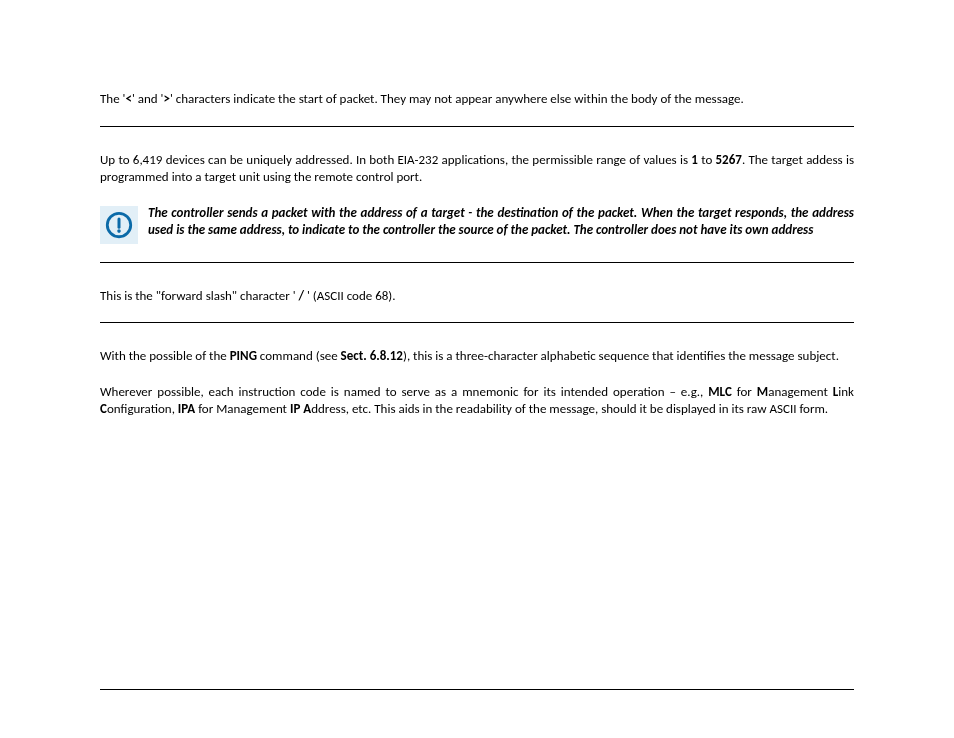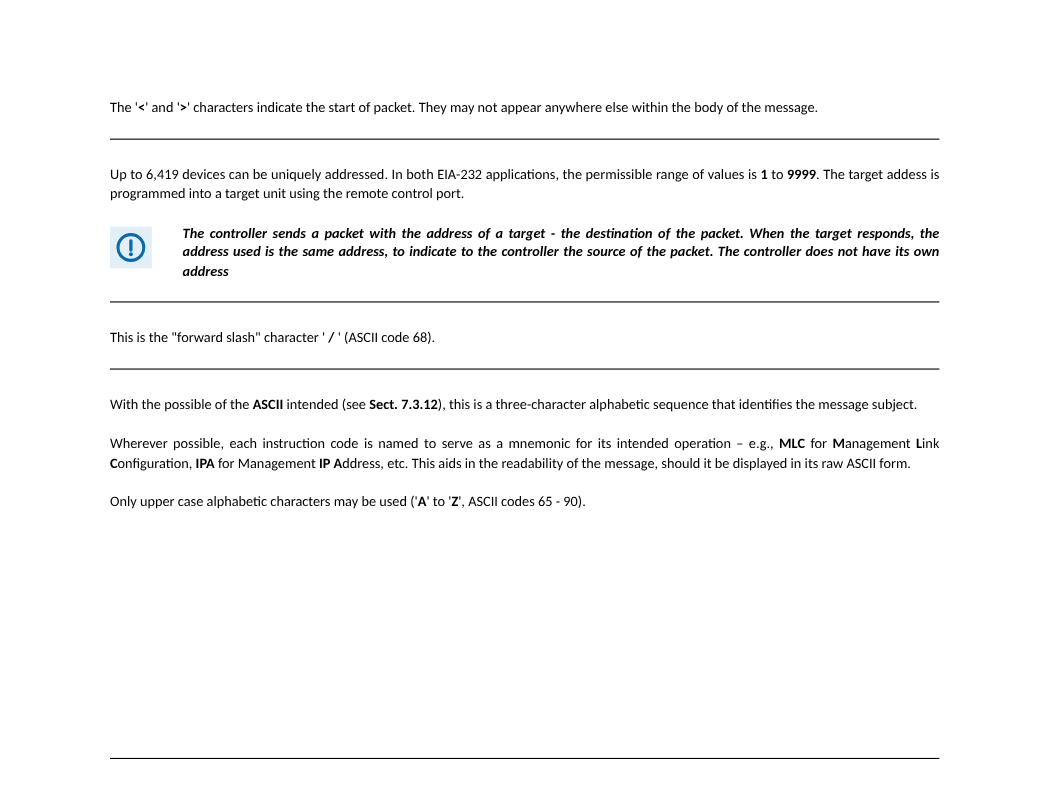--- a/index.html
+++ b/index.html
@@ -35,21 +35,21 @@
   .page-bottom-rule {
     position: absolute;
     left: 100px;
     right: 100px;
     bottom: 48px;
     border-top: 1.4px solid #000;
   }
   .note-row {
     display: flex;
     align-items: flex-start;
-    gap: 28px;
+    gap: 10px;
     margin-bottom: 8px;
   }
   .note-icon {
     width: 38px;
     height: 38px;
     background: #e2eff7;
     display: flex;
     align-items: center;
     justify-content: center;
     flex: 0 0 38px;
@@ -72,21 +72,21 @@
 
 <div class="section">
   <p>
     <span>The '</span><b>&lt;</b><span>' and '</span><b>&gt;</b><span>' characters indicate the start of packet. They may not appear anywhere else within the body of the message.</span>
   </p>
 </div>
 <hr class="hr">
 
 <div class="section">
   <p>
-    <span>Up to 6,419 devices can be uniquely addressed. In both EIA-232 applications, the permissible range of values is </span><b>1</b><span> to </span><b>9999</b><span>. The target addess is programmed into a target unit using the remote control port.</span>
+    <span>Up to 6,419 devices can be uniquely addressed. In both EIA-232 applications, the permissible range of values is </span><b>1</b><span> to </span><b>5267</b><span>. The target addess is programmed into a target unit using the remote control port.</span>
   </p>
   <div class="note-row">
     <div class="note-icon">
       <svg viewBox="0 0 32 32">
         <circle cx="16" cy="16" r="12.5" fill="none" stroke="#0b6aa8" stroke-width="3"></circle>
         <line x1="16" y1="9.5" x2="16" y2="18.5" stroke="#0b6aa8" stroke-width="3.2" stroke-linecap="round"></line>
         <circle cx="16" cy="22.5" r="1.9" fill="#0b6aa8"></circle>
       </svg>
     </div>
     <div class="note-text">The controller sends a packet with the address of a target - the destination of the packet. When the target responds, the address used is the same address, to indicate to the controller the source of the packet. The controller does not have its own address</div>
@@ -96,23 +96,20 @@
 
 <div class="section">
   <p style="text-align:left;">
     <span>This is the "forward slash" character ' </span><b>/</b><span> ' (ASCII code 68).</span>
   </p>
 </div>
 <hr class="hr">
 
 <div class="section">
   <p>
-    <span>With the possible of the </span><b>ASCII</b><span> intended (see </span><b>Sect. 7.3.12</b><span>), this is a three-character alphabetic sequence that identifies the message subject.</span>
+    <span>With the possible of the </span><b>PING</b><span> command (see </span><b>Sect. 6.8.12</b><span>), this is a three-character alphabetic sequence that identifies the message subject.</span>
   </p>
   <p>
     <span>Wherever possible, each instruction code is named to serve as a mnemonic for its intended operation – e.g., </span><b>MLC</b><span> for </span><b>M</b><span>anagement </span><b>L</b><span>ink </span><b>C</b><span>onfiguration, </span><b>IPA</b><span> for Management </span><b>IP A</b><span>ddress, etc. This aids in the readability of the message, should it be displayed in its raw ASCII form.</span>
-  </p>
-  <p style="text-align:left;">
-    <span>Only upper case alphabetic characters may be used ('</span><b>A</b><span>' to '</span><b>Z</b><span>', ASCII codes 65 - 90).</span>
   </p>
 </div>
 
 <div class="page-bottom-rule"></div>
 
 </body></html>

